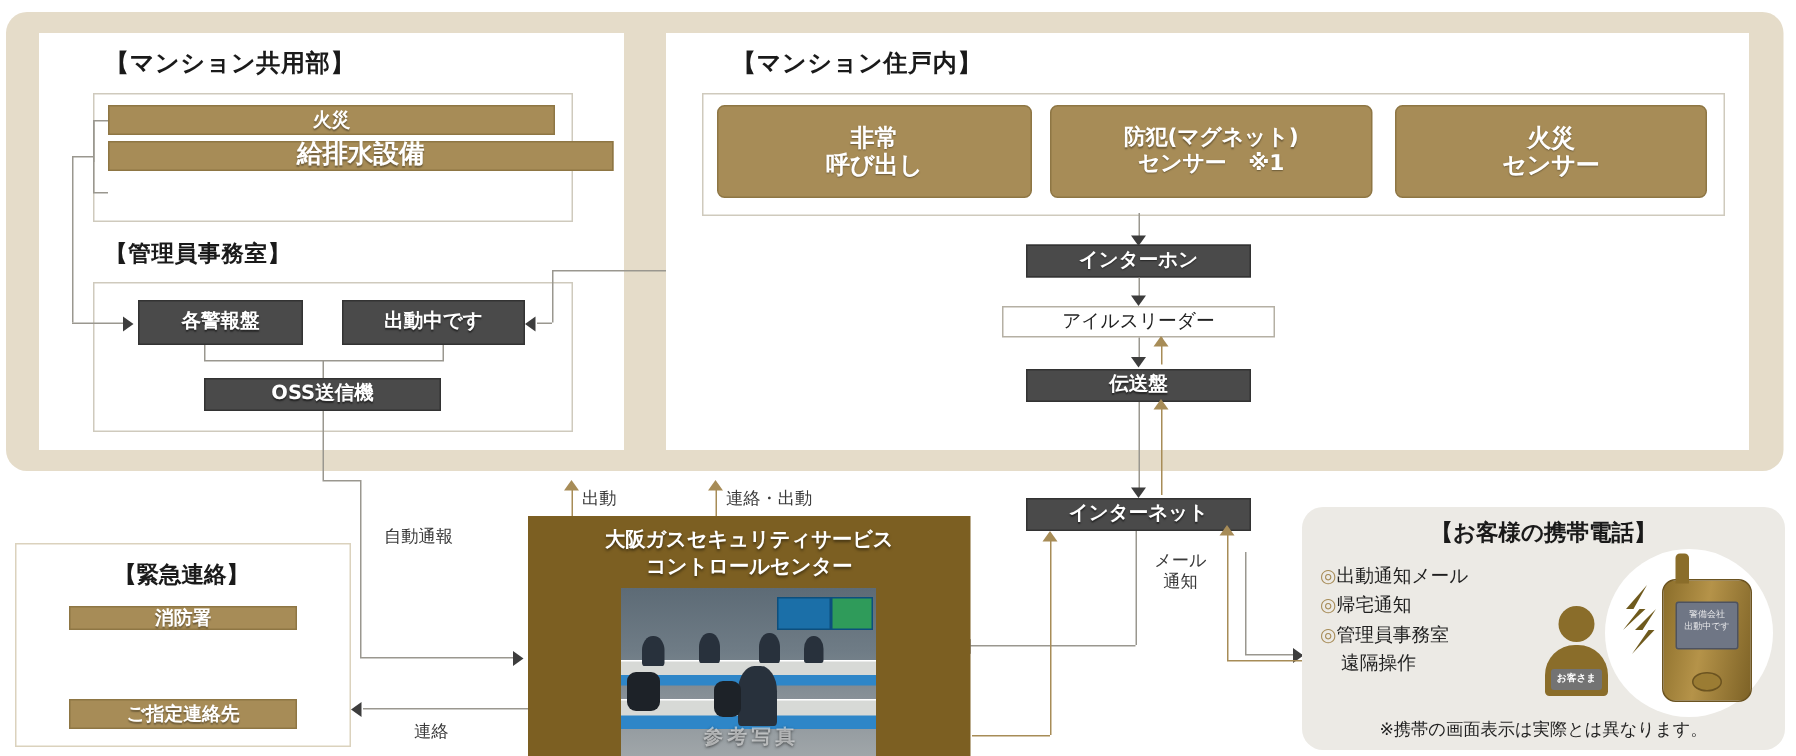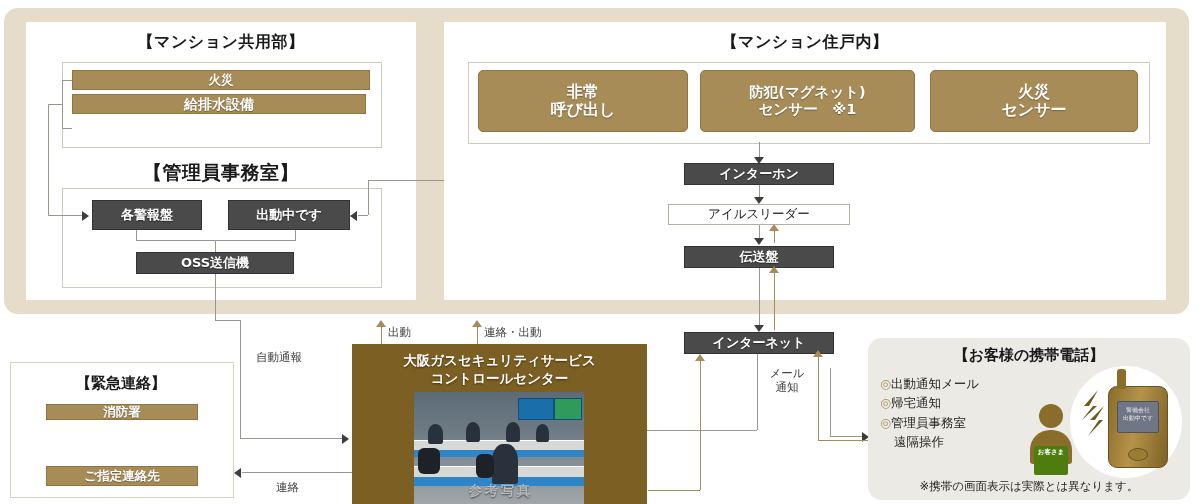--- a/index.html
+++ b/index.html
@@ -16,23 +16,23 @@
     position:absolute;left:4px;top:8px;width:1185px;height:306px;
     background:#e5dcc9;border-radius:14px;
   }
   .panel{
     position:absolute;background:#ffffff;
   }
   .panel-left{left:26px;top:22px;width:390px;height:278px;}
   .panel-right{left:444px;top:22px;width:722px;height:278px;}
 
   .panel-title{
-    position:absolute;text-align:center;
+    position:absolute;
     font-size:16px;font-weight:bold;color:#1a1a1a;
-    letter-spacing:.5px;white-space:nowrap;
+    letter-spacing:.5px;white-space:nowrap;margin-left:44px;
   }
 
   
   .subbox{position:absolute;border:1px solid #cfcabd;background:transparent;}
 
   
   .node{
     position:absolute;display:flex;align-items:center;justify-content:center;
     text-align:center;line-height:1.15;box-sizing:border-box;
   }
@@ -132,40 +132,40 @@
     color:#e8e8ea;font-size:6px;line-height:1.35;text-align:center;padding-top:4px;
     box-sizing:border-box;overflow:hidden;}
   .handset .btn{position:absolute;left:19px;bottom:6px;width:18px;height:11px;
     background:#9b7c33;border-radius:50%;border:1px solid #6b5320;}
   .bolt{position:absolute;right:84px;top:52px;width:24px;height:46px;}
   .person{position:absolute;right:118px;top:66px;width:42px;height:60px;}
   .person .head{position:absolute;left:9px;top:0;width:24px;height:24px;
     background:#8a6d2a;border-radius:50%;}
   .person .body{position:absolute;left:0;top:26px;width:42px;height:34px;
     background:#8a6d2a;border-radius:20px 20px 3px 3px;}
-  .person .tag{position:absolute;left:4px;top:42px;width:34px;height:29px;
-    background:#4d7c0f;border-radius:2px;color:#fff;font-size:6.5px;
+  .person .tag{position:absolute;left:4px;top:42px;width:34px;height:14px;
+    background:#737373;border-radius:2px;color:#fff;font-size:6.5px;
     text-align:center;line-height:13px;font-weight:bold;}
 </style>
 </head>
 <body>
 
 <div class="stage">
 
   <div class="top-frame"></div>
 
   <div class="panel panel-left"></div>
   <div class="panel-title" style="left:26px;top:32px;width:390px;">【マンション共用部】</div>
 
   <div class="subbox" style="left:62px;top:62px;width:318px;height:84px;"></div>
 
   <div class="node tan" style="left:72px;top:70px;width:298px;height:20px;font-size:12.5px;">火災</div>
-  <div class="node tan" style="left:72px;top:94px;width:294px;height:20px;font-size:14px;">給排水設備</div>
-
-  <div class="panel-title" style="left:26px;top:160px;width:390px;font-size:19px;">【管理員事務室】</div>
+  <div class="node tan" style="left:72px;top:94px;width:337px;height:20px;font-size:17px;">給排水設備</div>
+
+  <div class="panel-title" style="left:26px;top:160px;width:390px;font-size:15px;">【管理員事務室】</div>
 
   <div class="subbox" style="left:62px;top:188px;width:318px;height:98px;"></div>
 
   <div class="node dark" style="left:92px;top:200px;width:110px;height:30px;font-size:13px;">各警報盤</div>
   <div class="node dark" style="left:228px;top:200px;width:122px;height:30px;font-size:13px;">出動中です</div>
   <div class="node dark" style="left:136px;top:252px;width:158px;height:22px;font-size:13px;">OSS送信機</div>
 
   <div class="ln v" style="left:62px;top:80px;height:28px;"></div>
   <div class="ln h" style="left:62px;top:80px;width:10px;"></div>
   <div class="ln h" style="left:62px;top:128px;width:10px;"></div>

